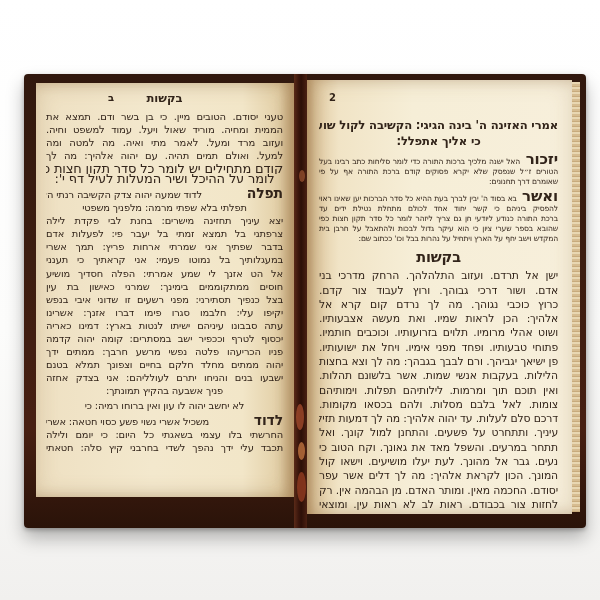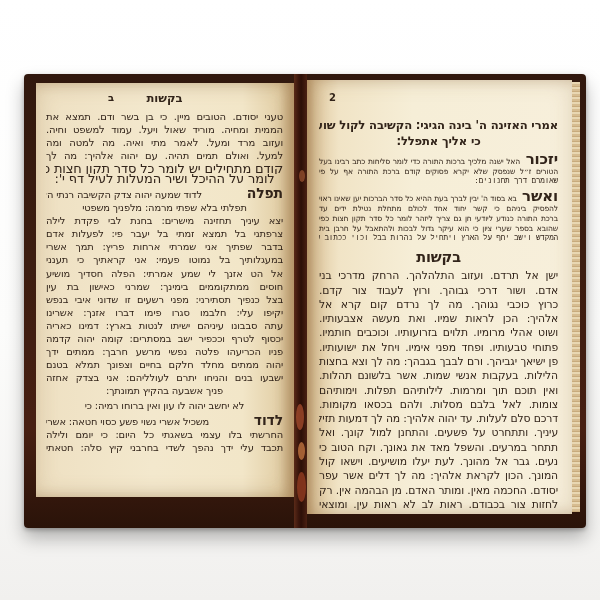--- a/index.html
+++ b/index.html
@@ -49,21 +49,21 @@
   .folio{position:absolute;left:62px;top:4px;font-size:10px;font-weight:bold;}
   .page-header{display:block;text-align:center;font-weight:bold;font-size:11.5px;padding-top:3px;}
   .pagenum{position:absolute;left:22px;top:12px;font-size:10px;font-weight:bold;direction:ltr;}
 
   .line{
     white-space:nowrap;overflow:hidden;
     text-align:justify;text-align-last:justify;
     letter-spacing:-0.15px;
   }
   .line.center{text-align:right;text-align-last:center;}
-  .line.plain{text-align:center;text-align-last:right;font-family:Liberation Mono, monospace;}
+  .line.plain{text-align:center;text-align-last:right;}
   .lead{font-weight:bold;line-height:1;}
 
   
   .page-left .block{margin-bottom:2px;}
   .page-left .verse .line{font-size:10px;line-height:13.1px;}
   .page-left .small .line{font-size:13px;line-height:9.3px;}
   .page-left .small{margin:2px 0 3px;}
   .page-left .psalm .line{font-size:9.9px;line-height:13.1px;}
   .page-left .psalm .lead{font-size:14px;margin-left:40px;}
 

